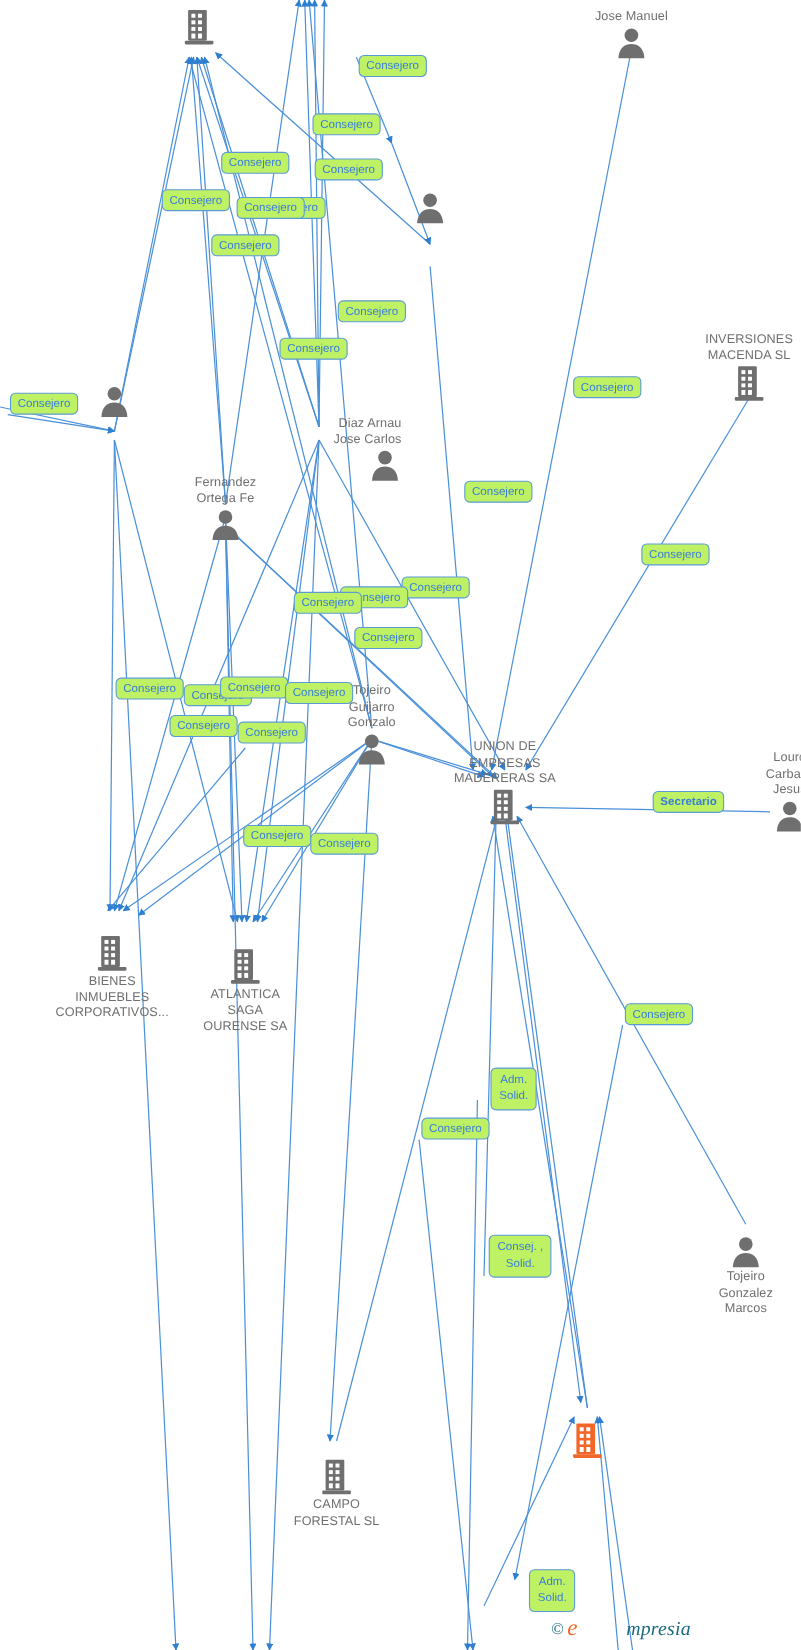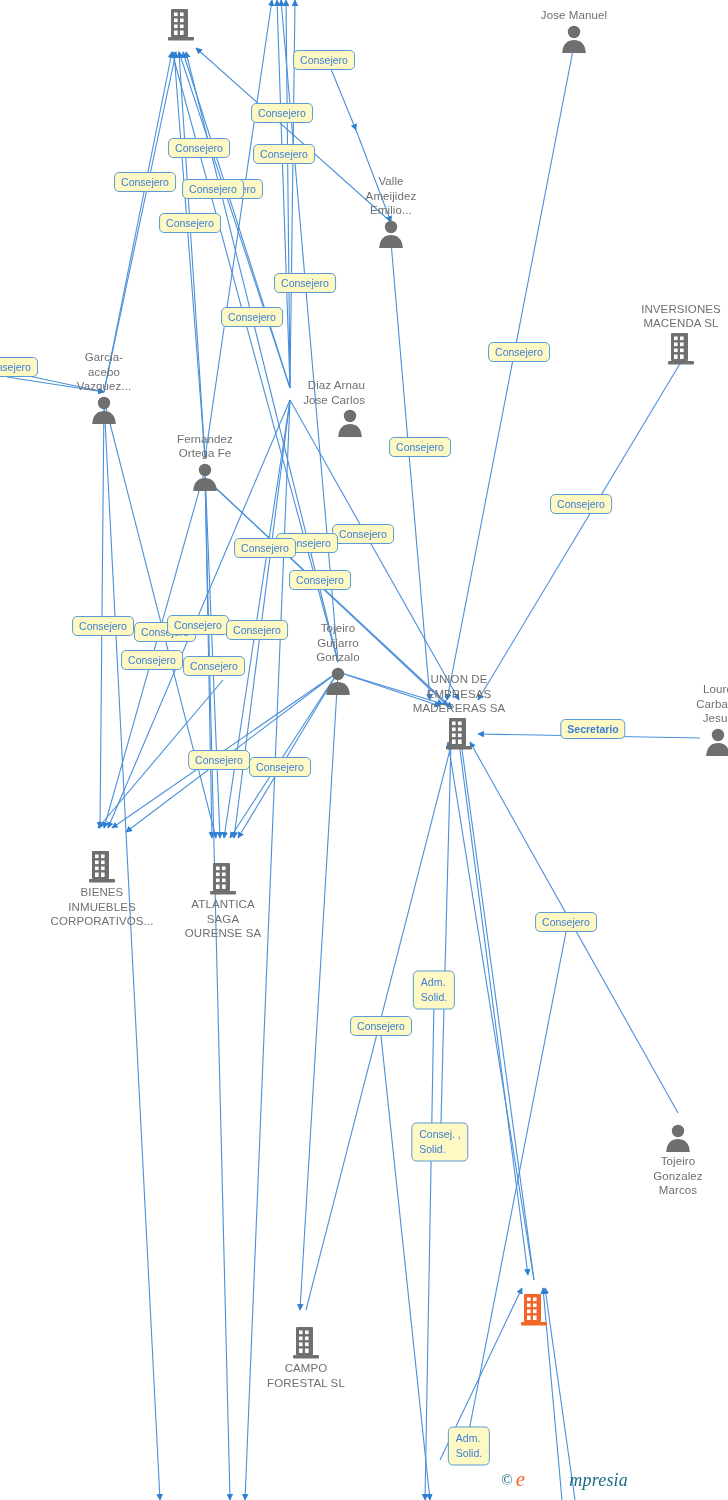--- a/index.html
+++ b/index.html
@@ -16,24 +16,25 @@
   .node .caption{
     font-size:11.5px;color:#6f6f6f;line-height:14.6px;
     letter-spacing:.1px;white-space:pre-line;
   }
   .node.company .caption{color:#6f6f6f;}
   .node.company.highlight .caption{color:#6f6f6f;font-weight:normal;}
   .node.caption-above .caption{margin-bottom:1px;}
   .node.caption-below .caption{margin-top:1px;}
   .edge-label{
     position:absolute;transform:translate(-50%,-50%);
-    background:#fef9c3;border:1px solid #5b9bd5;border-radius:5px;
+    background:#bef264;border:1px solid #5b9bd5;border-radius:5px;
     color:#3b7dd8;font-size:10.5px;line-height:12.5px;
-    padding:2.5px 6px 3px 6px;white-space:pre-line;
+    padding:2.5px 6px 3px 6px;white-space:pre-line;text-align:center;
     box-sizing:border-box;
+    margin-left:33px;
   }
   .edge-label.two-line{padding:3px 7px 4px 7px;line-height:15px;}
   .watermark{
     position:absolute;right:8px;bottom:8px;
     font-family:"Liberation Serif", serif;
     font-size:18px;color:#1b6b80;white-space:nowrap;
     letter-spacing:.2px;
   }
   .watermark .c{font-size:15px;vertical-align:1px;margin-right:3px;}
   .watermark .e{color:#f2662a;font-style:italic;font-size:21px;}
@@ -136,23 +137,20 @@
         <div class="caption"></div>
       </div>
       <div class="node person caption-above" style="left: 574px; top: 8.4px;">
         <div class="caption">Jose Manuel</div>
         <span class="glyph"><svg width="30" height="30" viewBox="0 0 30 30">
             <circle cx="15" cy="8" r="6.2" fill="#6f6f6f"></circle>
             <path d="M3.2 29 C3.6 19.5 9 16 15 16 C21 16 26.4 19.5 26.8 29 Z" fill="#6f6f6f"></path>
           </svg></span>
       </div>
       <div class="node person caption-above" style="left: 391px; top: 174.2px;">
-        <div class="caption">Valle
-Ameijidez
-Emilio...</div>
         <span class="glyph"><svg width="30" height="30" viewBox="0 0 30 30">
             <circle cx="15" cy="8" r="6.2" fill="#6f6f6f"></circle>
             <path d="M3.2 29 C3.6 19.5 9 16 15 16 C21 16 26.4 19.5 26.8 29 Z" fill="#6f6f6f"></path>
           </svg></span>
       </div>
       <div class="node company caption-above" style="left: 681px; top: 301.8px;">
         <div class="caption">INVERSIONES
 MACENDA SL</div>
         <span class="glyph"><svg width="30" height="34" viewBox="0 0 30 34">
             <rect x="5" y="1" width="17" height="28" rx="1" fill="#6f6f6f"></rect>
@@ -163,23 +161,20 @@
               <rect x="8" y="10.5" width="3.6" height="3.6"></rect>
               <rect x="14" y="10.5" width="3.6" height="3.6"></rect>
               <rect x="8" y="16.5" width="3.6" height="3.6"></rect>
               <rect x="14" y="16.5" width="3.6" height="3.6"></rect>
               <rect x="8" y="22.5" width="3.6" height="4.5"></rect>
               <rect x="14" y="22.5" width="3.6" height="4.5"></rect>
             </g>
           </svg></span>
       </div>
       <div class="node person caption-above" style="left: 104px; top: 350.2px;">
-        <div class="caption">Garcia-
-acebo
-Vazquez...</div>
         <span class="glyph"><svg width="30" height="30" viewBox="0 0 30 30">
             <circle cx="15" cy="8" r="6.2" fill="#6f6f6f"></circle>
             <path d="M3.2 29 C3.6 19.5 9 16 15 16 C21 16 26.4 19.5 26.8 29 Z" fill="#6f6f6f"></path>
           </svg></span>
       </div>
       <div class="node person caption-above" style="left: 290px; top: 378px; text-align: right;">
         <div class="caption">Diaz Arnau
 Jose Carlos</div>
         <span class="glyph"><svg width="30" height="30" viewBox="0 0 30 30">
             <circle cx="15" cy="8" r="6.2" fill="#6f6f6f"></circle>

